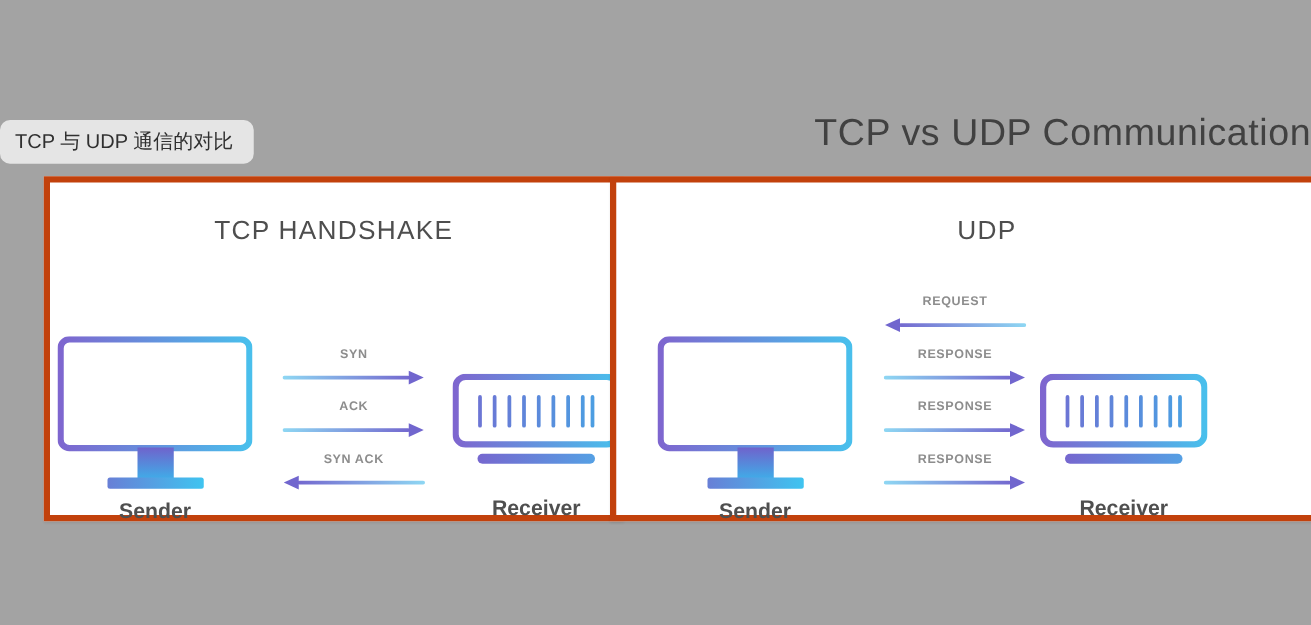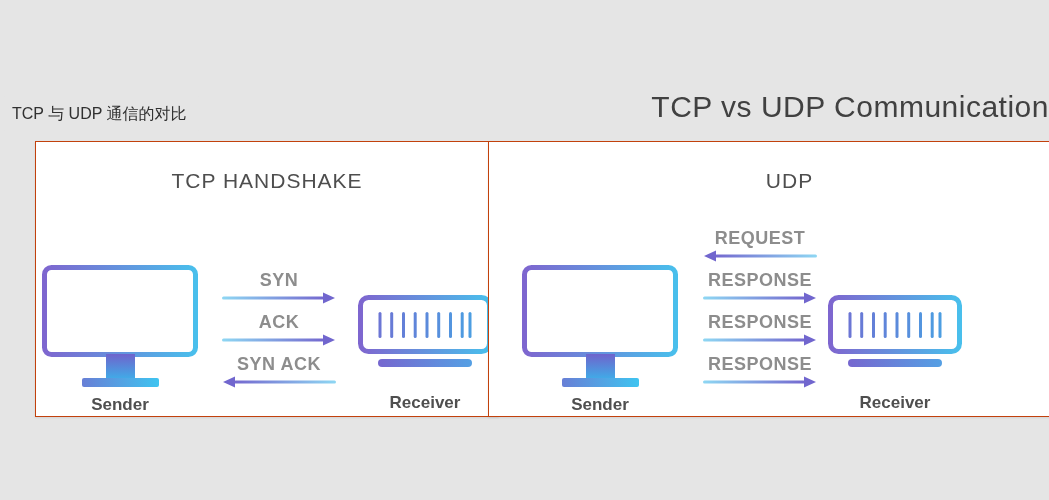--- a/index.html
+++ b/index.html
@@ -1,27 +1,27 @@
 <!DOCTYPE html>
 <html><head>
 <meta charset="utf-8">
 <style>
   * { margin:0; padding:0; box-sizing:border-box; }
   html,body { width:1049px; height:500px; background:#ffffff; overflow:hidden;
               font-family:"Liberation Sans","DejaVu Sans",sans-serif; }
-  .canvas { position:relative; width:1049px; height:500px; background:#e5e5e5; }
+  .canvas { position:relative; width:1049px; height:500px; background:#a3a3a3; }
 
   .badge { position:absolute; left:0; top:96px; height:35px; line-height:35px;
            padding:0 16px 0 12px; background:#e5e5e5; border-radius:8px;
            font-size:16px; color:#303030; white-space:nowrap; }
 
   .main-title { position:absolute; left:0; right:0; top:90px; text-align:right;
                 font-size:30px; color:#414141; font-weight:400; letter-spacing:0.5px; }
 
-  .panel { position:absolute; top:141px; height:276px; border:1px solid #c2410c;
+  .panel { position:absolute; top:141px; height:276px; border:5px solid #c2410c;
            background:#ffffff; box-shadow:0 1px 2px rgba(0,0,0,0.08); }
   .panel-tcp { left:35px; width:464px; }
   .panel-udp { left:488px; width:575px; }
 
   .panel-title { position:absolute; top:27px; left:0; right:0; text-align:center;
                  font-size:21px; color:#4e4e4e; letter-spacing:1px; font-weight:400; }
   .panel-udp .panel-title { padding-left:28px; }
 
   .node { position:absolute; display:flex; flex-direction:column; align-items:center;font-weight:bold; }
   .node-label { font-size:17px; color:#4f4f4f; margin-top:6px; }
@@ -30,21 +30,21 @@
   .receiver-tcp { left:322px; top:153px; width:134px; }
   .receiver-tcp .node-label { margin-top:22px; }
   .sender-udp   { left:33px;  top:123px; width:156px; }
   .receiver-udp { left:339px; top:153px; width:134px; }
   .receiver-udp .node-label { margin-top:22px; }
 
   .messages { position:absolute; width:114px; display:flex; flex-direction:column; }
   .messages-tcp { left:186px; top:129px; }
   .messages-udp { left:214px; top:87px; }
   .msg-row { height:33px; margin-bottom:9px; display:flex; flex-direction:column; align-items:center; }
-  .msg-label { height:18px; line-height:18px; font-size:18px; font-weight:700;
+  .msg-label { height:18px; line-height:18px; font-size:10px; font-weight:700;
                color:#8d8d8d; letter-spacing:0.5px; white-space:nowrap; }
   .msg-arrow { margin-top:3px; display:block; }
 
   .defs-holder { position:absolute; width:0; height:0; }
 </style>
 </head>
 <body>
 
 <svg class="defs-holder" aria-hidden="true">
   <defs>

